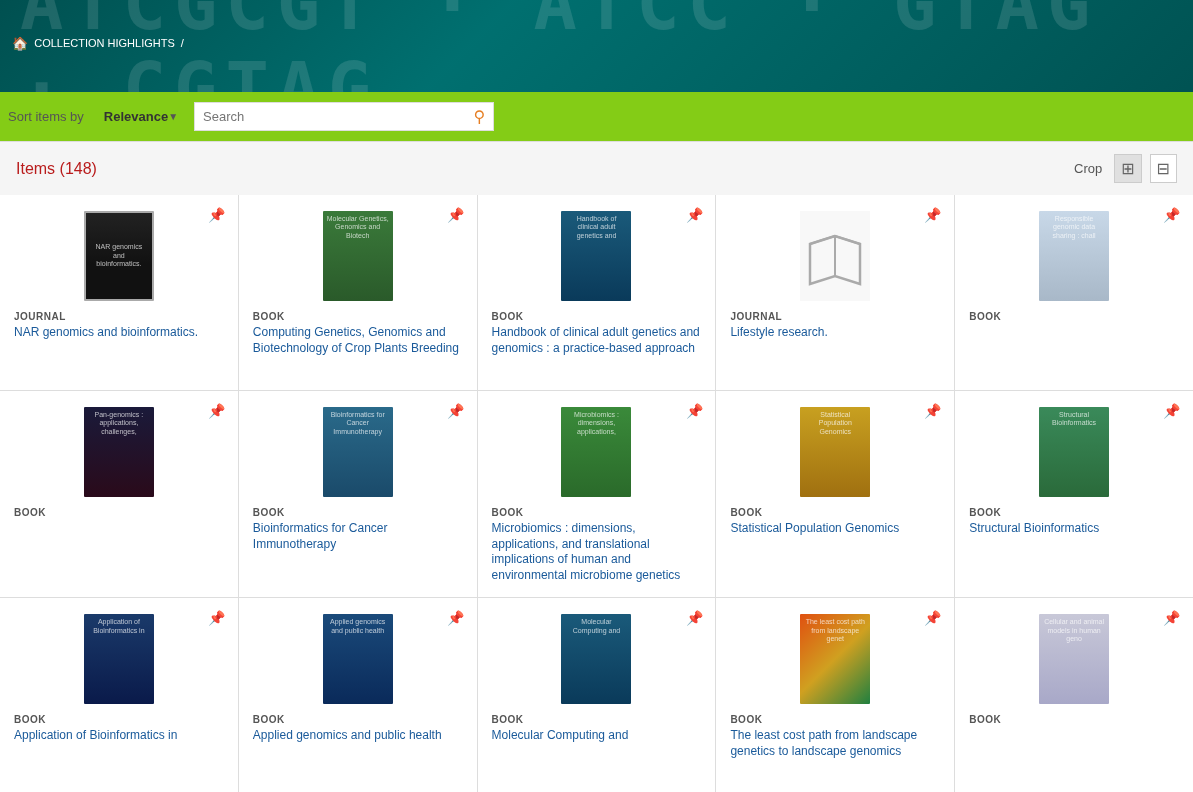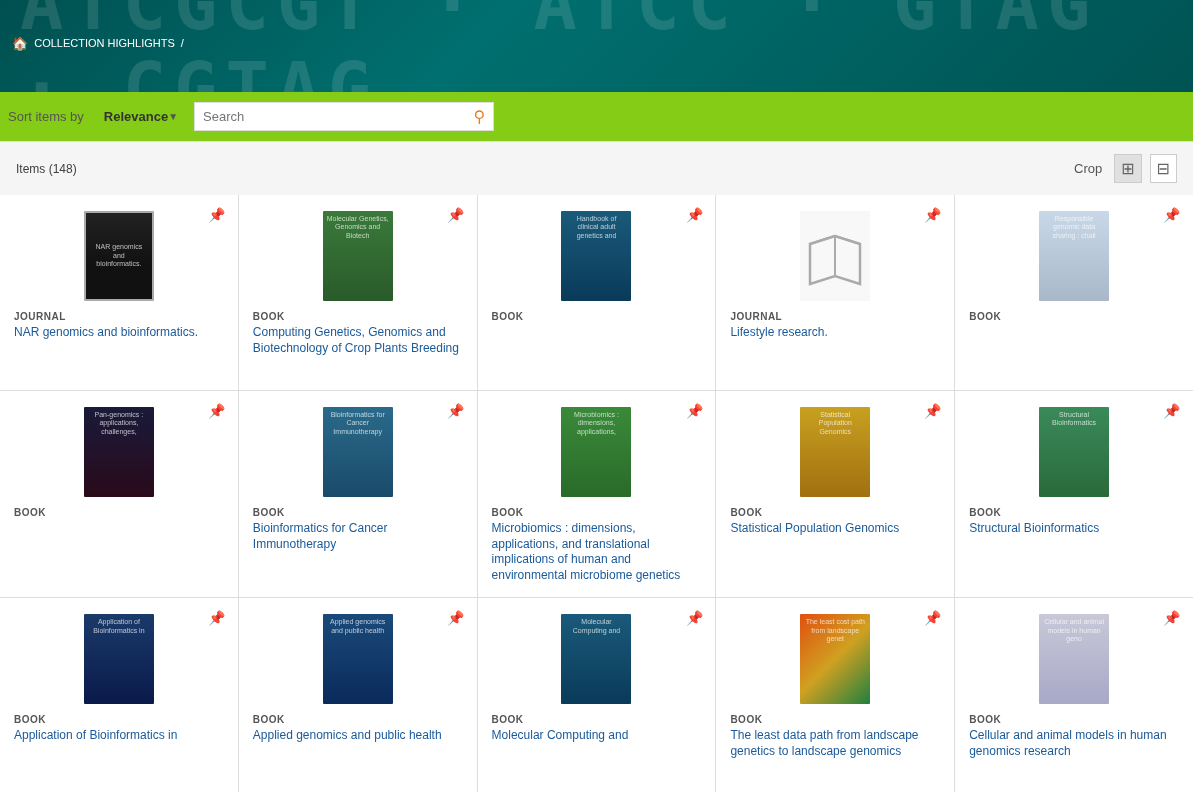--- a/index.html
+++ b/index.html
@@ -98,21 +98,21 @@
     .search-icon { color: #e67e22; font-size: 16px; cursor: pointer; }
 
     
     .items-header {
       display: flex;
       align-items: center;
       justify-content: space-between;
       padding: 12px 16px;
       background: #f5f5f5;
     }
-    .items-count { font-size: 12px; color: #404040; }
+    .items-count { font-size: 16px; color: #b91c1c; }
     .view-controls {
       display: flex;
       align-items: center;
       gap: 8px;
     }
     .view-label { font-size: 13px; color: #555; margin-right: 4px; }
     .view-btn {
       padding: 4px 6px;
       cursor: pointer;
       border: 1px solid #ccc;
@@ -249,20 +249,21 @@
         <div class="item-title">Computing Genetics, Genomics and Biotechnology of Crop Plants Breeding</div>
       </div>
       <div class="item-card">
         <span class="pin-icon" style="font-size: 14px;">📌</span>
         <div class="item-cover-wrap">
           <div class="item-cover cover-handbook" style="width: 70px; height: 90px; border-radius: 1px;">
             <div style="color: rgba(255, 255, 255, 0.7); font-size: 7px; padding: 4px; text-align: center; line-height: 1.2; word-break: break-word;">Handbook of clinical adult genetics and </div>
           </div>
         </div>
         <div class="item-type">BOOK</div>
+        <div class="item-title">Handbook of clinical adult genetics and genomics : a practice-based approach</div>
       </div>
       <div class="item-card">
         <span class="pin-icon" style="font-size: 14px;">📌</span>
         <div class="item-cover-wrap">
           <svg width="70" height="90" viewBox="0 0 70 90">
       <rect width="70" height="90" fill="#f8f8f8"></rect>
       <g transform="translate(5,15)">
         <path d="M30 10 L5 18 L5 58 L30 50 L55 58 L55 18 Z" fill="none" stroke="#aaa" stroke-width="2.5"></path>
         <line x1="30" y1="10" x2="30" y2="50" stroke="#aaa" stroke-width="2"></line>
         <path d="M5 18 Q17 14 30 10" fill="none" stroke="#aaa" stroke-width="2"></path>
@@ -362,26 +363,25 @@
         <div class="item-title">Molecular Computing and</div>
       </div>
       <div class="item-card">
         <span class="pin-icon" style="font-size: 14px;">📌</span>
         <div class="item-cover-wrap">
           <div class="item-cover cover-leastcost" style="width: 70px; height: 90px; border-radius: 1px;">
             <div style="color: rgba(255, 255, 255, 0.7); font-size: 7px; padding: 4px; text-align: center; line-height: 1.2; word-break: break-word;">The least cost path from landscape genet</div>
           </div>
         </div>
         <div class="item-type">BOOK</div>
-        <div class="item-title">The least data path from landscape genetics to landscape genomics</div>
+        <div class="item-title">The least cost path from landscape genetics to landscape genomics</div>
       </div>
       <div class="item-card">
         <span class="pin-icon" style="font-size: 14px;">📌</span>
         <div class="item-cover-wrap">
           <div class="item-cover cover-cellular" style="width: 70px; height: 90px; border-radius: 1px;">
             <div style="color: rgba(255, 255, 255, 0.7); font-size: 7px; padding: 4px; text-align: center; line-height: 1.2; word-break: break-word;">Cellular and animal models in human geno</div>
           </div>
         </div>
         <div class="item-type">BOOK</div>
-        <div class="item-title">Cellular and animal models in human genomics research</div>
       </div>
     </div>
 </div>
 
 </body></html>

